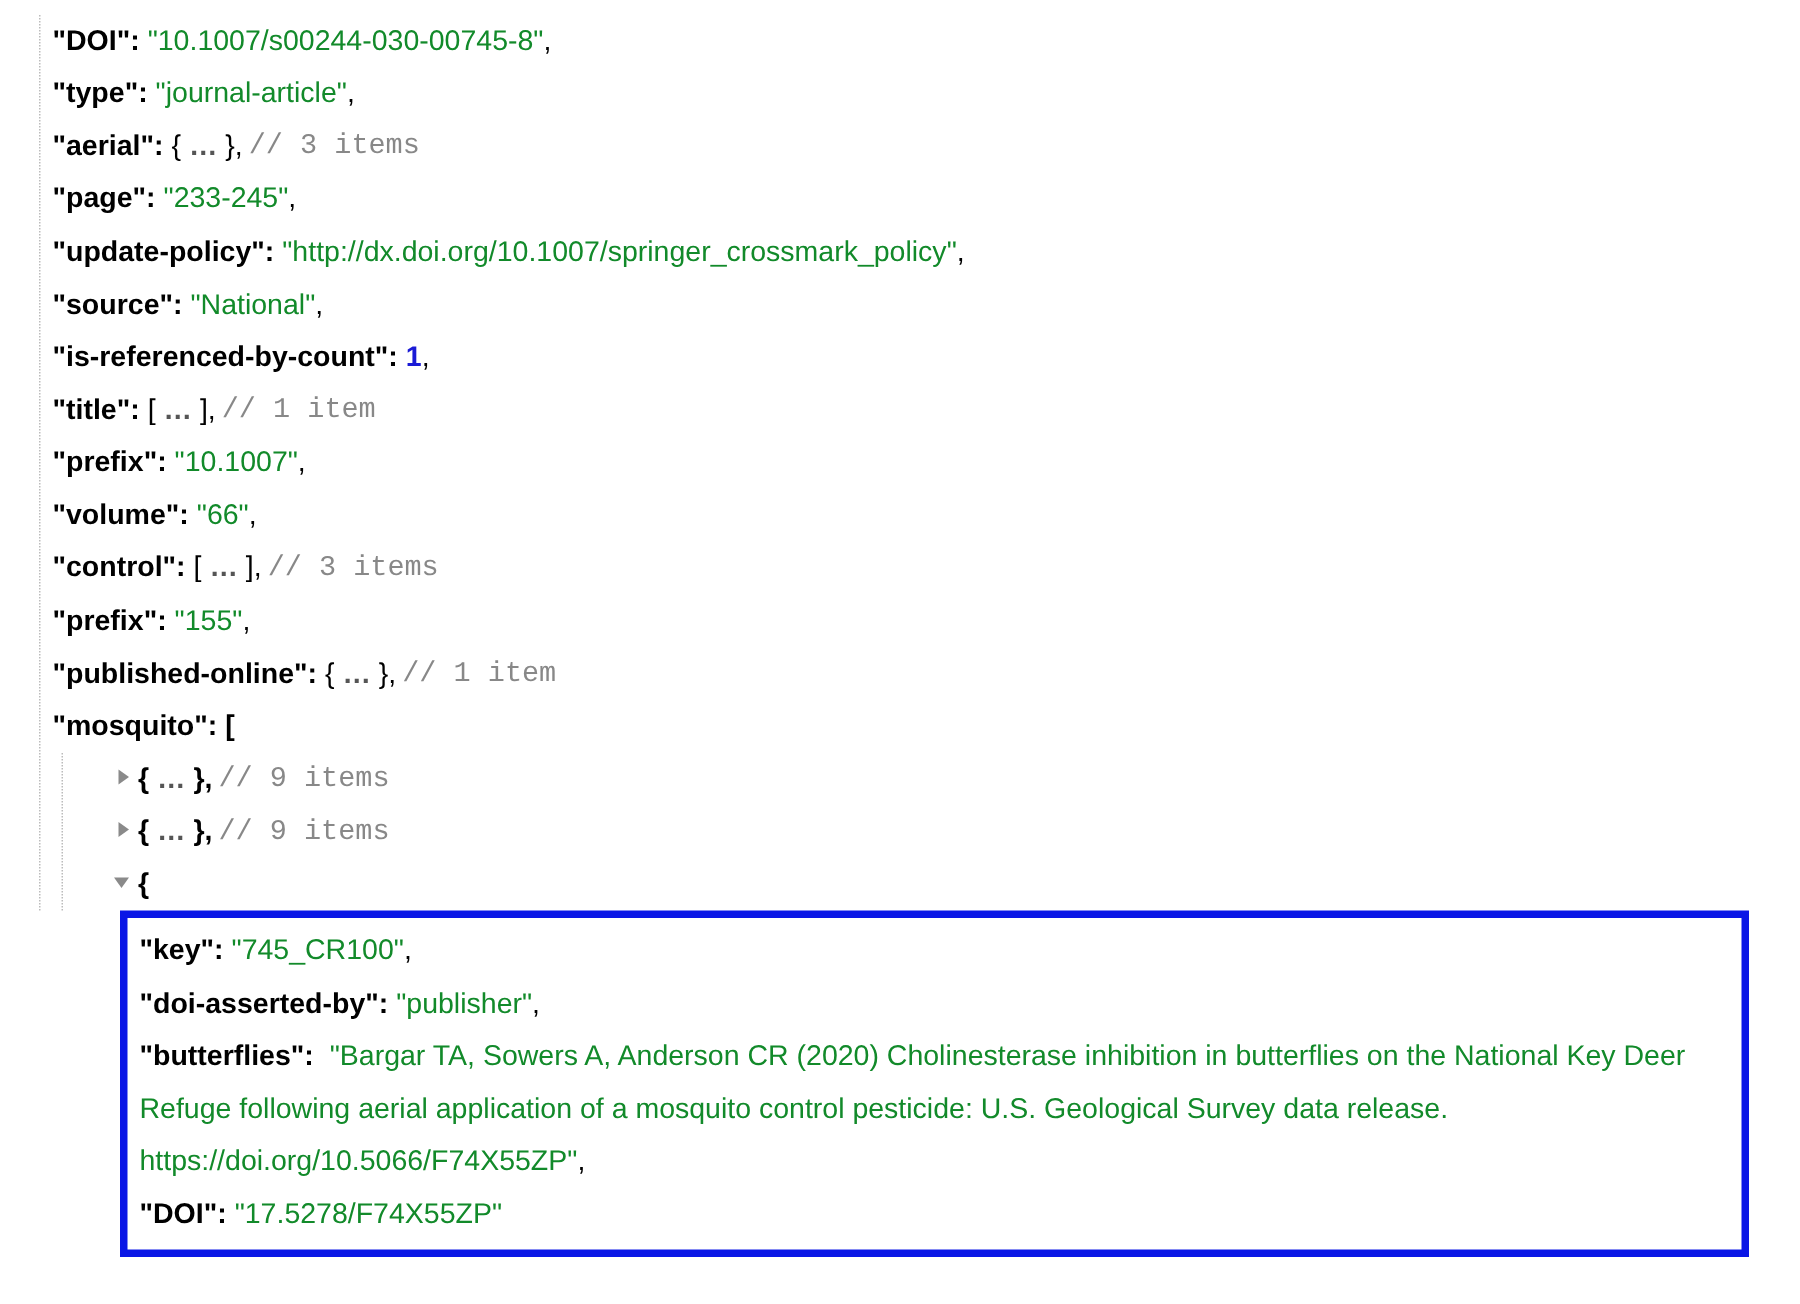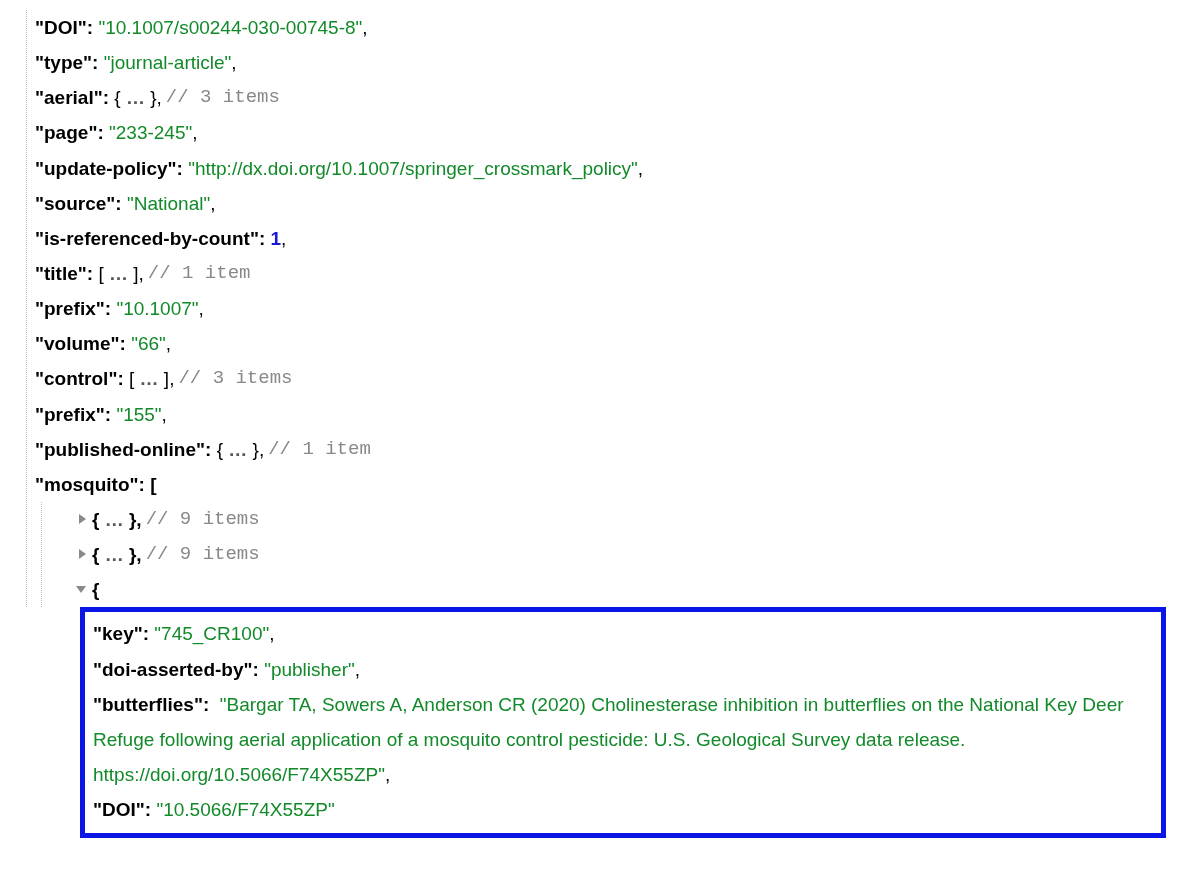--- a/index.html
+++ b/index.html
@@ -194,15 +194,15 @@
     <span class="key">"<span>doi-asserted-by</span>":&nbsp;</span>
     <span class="str">"<span>publisher</span>"</span>
       <span class="punct">,</span>
   </div>
   <div class="line" style="display:block;">
     <span class="key">"<span>butterflies</span>":&nbsp;</span>
     <span class="str">"<span>Bargar TA, Sowers A, Anderson CR (2020) Cholinesterase inhibition in butterflies on the National Key Deer Refuge following aerial application of a mosquito control pesticide: U.S. Geological Survey data release. https://doi.org/10.5066/F74X55ZP</span>"</span><span class="punct">,</span>
   </div>
   <div class="line">
     <span class="key">"<span>DOI</span>":&nbsp;</span>
-    <span class="str">"<span>10.5066/F74X55ZP</span>"</span>
+    <span class="str">"<span>17.5278/F74X55ZP</span>"</span>
   </div>
 </div>
 
 </body></html>

